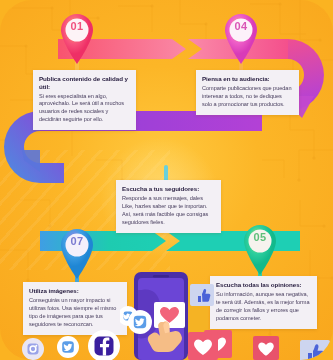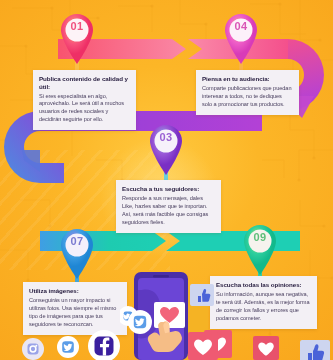--- a/index.html
+++ b/index.html
@@ -3,21 +3,21 @@
 <meta charset="utf-8">
 <title>Infografia Redes Sociales</title>
 <style>
   * { margin:0; padding:0; box-sizing:border-box; }
   html,body { width:333px; height:360px; overflow:hidden; }
   body {
     font-family:"Liberation Sans", sans-serif;
     background:#fbb321;
     position:relative;
   }
-  #stage { position:absolute; inset:0; width:333px; height:360px; overflow:hidden; }
+  #stage { position:absolute; inset:0; width:333px; height:360px; overflow:hidden;border-radius:32px; }
 
   
   .bg-base {
     position:absolute; inset:0;
     background:
       radial-gradient(circle at 48% 46%, #ffc93f 0%, #fcb627 38%, #f9a61c 100%);
   }
   .bg-circuit { position:absolute; inset:0; opacity:.5; }
   .bg-glow {
     position:absolute; left:30%; top:38%; width:120px; height:120px;
@@ -219,34 +219,20 @@
             <stop offset="55%" stop-color="#ef5fc8"></stop>
         <stop offset="100%" stop-color="#d83bb8"></stop>
           </radialGradient>
         </defs>
       <path d="M20 53 C20 53 4 30 4 19 A16 16 0 1 1 36 19 C36 30 20 53 20 53 Z" fill="url(#pg2)"></path>
       <circle cx="20" cy="19" r="11.5" fill="#fdf1fa"></circle>
     </svg>
     <div class="num" style="color:#d957b6">04</div>
   </div>
 
-  <div class="pin" id="pin3">
-    <svg viewBox="0 0 40 54">
-      <defs>
-          <radialGradient id="pg3" cx="0.4" cy="0.3">
-        <stop offset="0%" stop-color="#79e0e8"></stop>
-            <stop offset="55%" stop-color="#9a58d8"></stop>
-        <stop offset="100%" stop-color="#7a2fc4"></stop>
-          </radialGradient>
-        </defs>
-      <path d="M20 53 C20 53 4 30 4 19 A16 16 0 1 1 36 19 C36 30 20 53 20 53 Z" fill="url(#pg3)"></path>
-      <circle cx="20" cy="19" r="11.5" fill="#f6f1fb"></circle>
-    </svg>
-    <div class="num" style="color:#9a62d4">03</div>
-  </div>
 
   <div class="pin" id="pin4">
     <svg viewBox="0 0 40 54">
       <defs>
           <radialGradient id="pg4" cx="0.4" cy="0.25">
         <stop offset="0%" stop-color="#b07ae0"></stop>
             <stop offset="55%" stop-color="#3f9fe4"></stop>
         <stop offset="100%" stop-color="#1f86d4"></stop>
           </radialGradient>
         </defs>
@@ -261,21 +247,21 @@
       <defs>
           <radialGradient id="pg5" cx="0.4" cy="0.3">
         <stop offset="0%" stop-color="#e4ef58"></stop>
             <stop offset="55%" stop-color="#2ecf9e"></stop>
         <stop offset="100%" stop-color="#12b98c"></stop>
           </radialGradient>
         </defs>
       <path d="M20 53 C20 53 4 30 4 19 A16 16 0 1 1 36 19 C36 30 20 53 20 53 Z" fill="url(#pg5)"></path>
       <circle cx="20" cy="19" r="11.5" fill="#f6f3ee"></circle>
     </svg>
-    <div class="num" style="color:#5fbf7a">09</div>
+    <div class="num" style="color:#5fbf7a">05</div>
   </div>
 
   <div class="card" id="card1">
     <h3>Publica contenido de calidad y útil:</h3>
     <p>Si eres especialista en algo, aprovéchalo. Le será útil a muchos usuarios de redes sociales y decidirán seguirte por ello.</p>
   </div>
 
   <div class="card" id="card2">
     <h3>Piensa en tu audiencia:</h3>
     <p>Comparte publicaciones que puedan interesar a todos, no te dediques solo a promocionar tus productos.</p>

